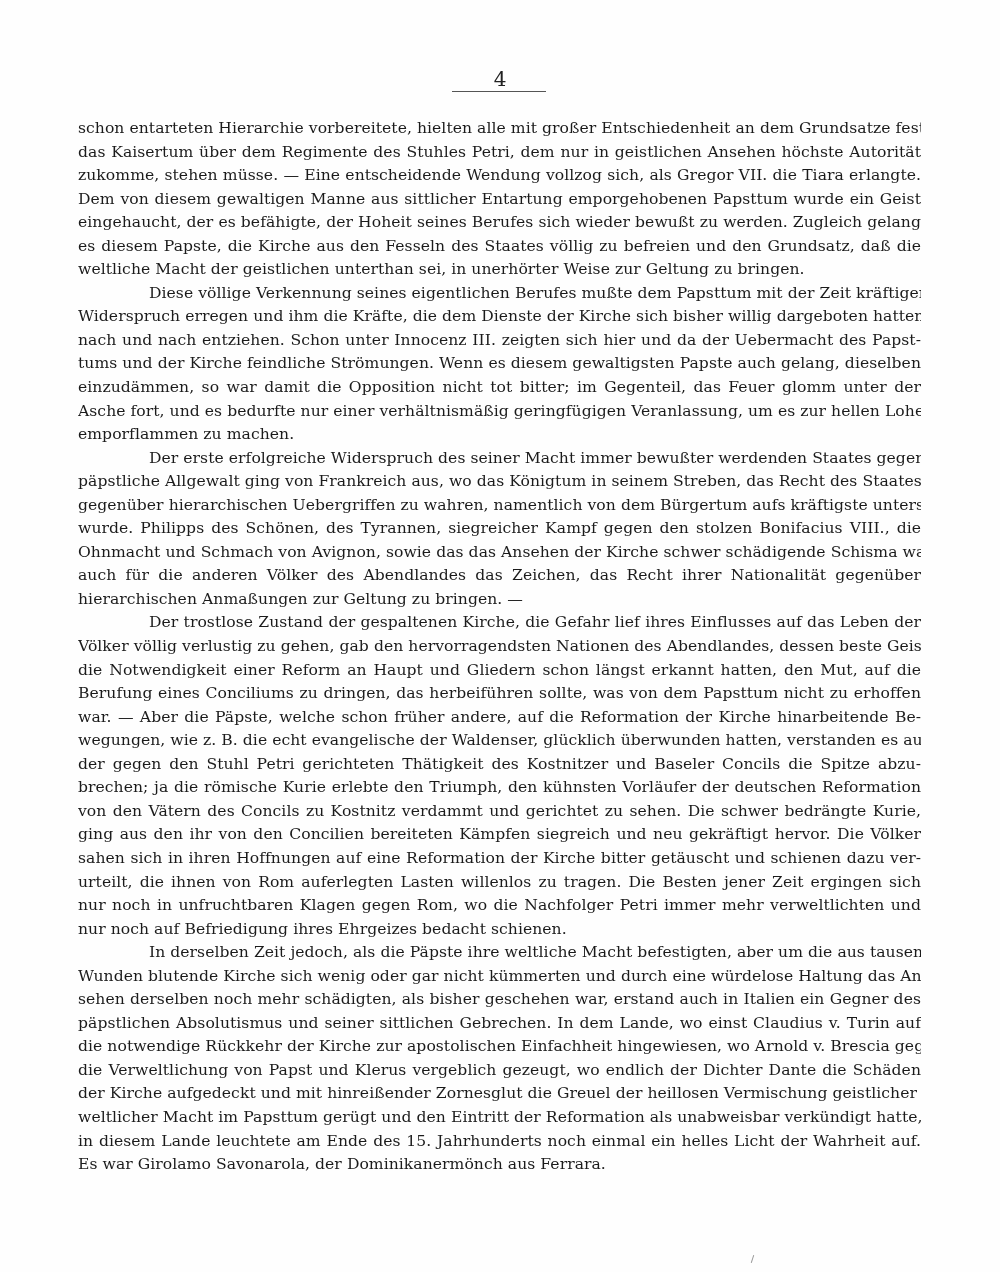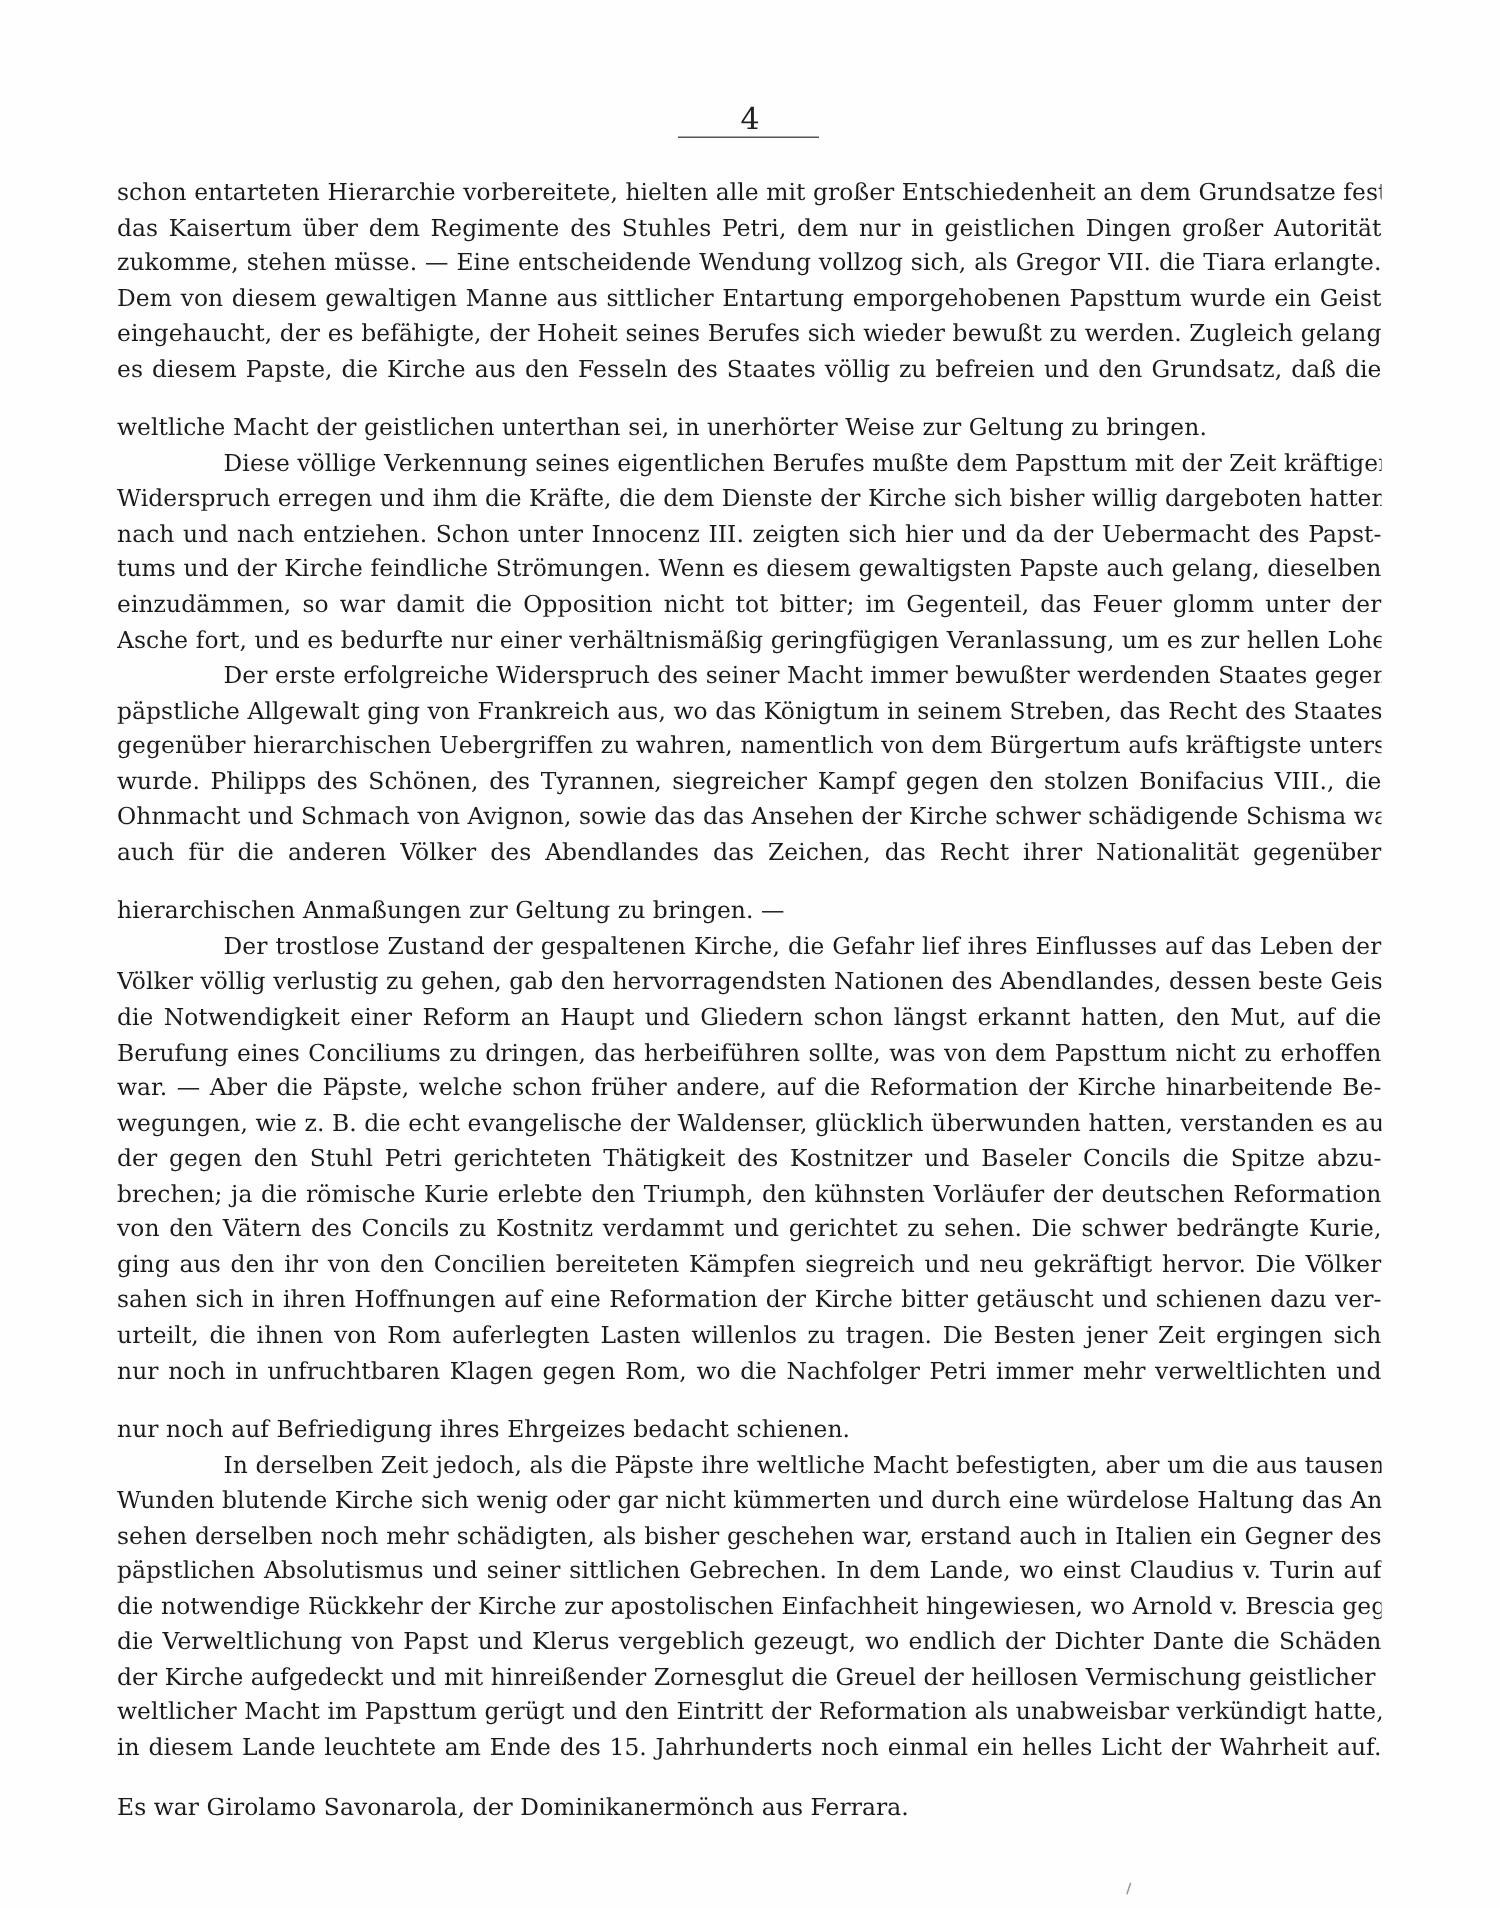--- a/index.html
+++ b/index.html
@@ -19,49 +19,50 @@
   }
   .body-text {
     position: absolute; top: 117px; left: 78px; width: 843px;
   }
   .line {
     height: 23.55px; line-height: 23.55px; font-size: 15.6px;
     white-space: nowrap; overflow: hidden; letter-spacing: 0.05px;
     text-align: justify; text-align-last: justify;
   }
   .line.indent { padding-left: 71px; }
-  .line.last { text-align-last: left; margin-top: 16px; }
+  .line.last { text-align-last: left; }
   .speck { position: absolute; left: 752px; top: 1255px; width: 1px; height: 8px; background: #999; transform: rotate(18deg); }
 </style>
 </head>
 <body>
 
 <div class="page">
   <div class="page-number">4</div>
   <div class="header-rule"></div>
 
   <div class="body-text">
 
     <div>
       <div class="line">schon entarteten Hierarchie vorbereitete, hielten alle mit großer Entschiedenheit an dem Grundsatze fest, daß</div>
-      <div class="line">das Kaisertum über dem Regimente des Stuhles Petri, dem nur in geistlichen Dingen großer Autorität</div>
+      <div class="line">das Kaisertum über dem Regimente des Stuhles Petri, dem nur in geistlichen Ansehen höchste Autorität</div>
       <div class="line">zukomme, stehen müsse. — Eine entscheidende Wendung vollzog sich, als Gregor VII. die Tiara erlangte.</div>
       <div class="line">Dem von diesem gewaltigen Manne aus sittlicher Entartung emporgehobenen Papsttum wurde ein Geist</div>
       <div class="line">eingehaucht, der es befähigte, der Hoheit seines Berufes sich wieder bewußt zu werden. Zugleich gelang</div>
       <div class="line">es diesem Papste, die Kirche aus den Fesseln des Staates völlig zu befreien und den Grundsatz, daß die</div>
       <div class="line last">weltliche Macht der geistlichen unterthan sei, in unerhörter Weise zur Geltung zu bringen.</div>
     </div>
 
     <div>
       <div class="line indent">Diese völlige Verkennung seines eigentlichen Berufes mußte dem Papsttum mit der Zeit kräftigen</div>
       <div class="line">Widerspruch erregen und ihm die Kräfte, die dem Dienste der Kirche sich bisher willig dargeboten hatten,</div>
       <div class="line">nach und nach entziehen. Schon unter Innocenz III. zeigten sich hier und da der Uebermacht des Papst-</div>
       <div class="line">tums und der Kirche feindliche Strömungen. Wenn es diesem gewaltigsten Papste auch gelang, dieselben</div>
       <div class="line">einzudämmen, so war damit die Opposition nicht tot bitter; im Gegenteil, das Feuer glomm unter der</div>
       <div class="line">Asche fort, und es bedurfte nur einer verhältnismäßig geringfügigen Veranlassung, um es zur hellen Lohe</div>
+      <div class="line last">emporflammen zu machen.</div>
     </div>
 
     <div>
       <div class="line indent">Der erste erfolgreiche Widerspruch des seiner Macht immer bewußter werdenden Staates gegen</div>
       <div class="line">päpstliche Allgewalt ging von Frankreich aus, wo das Königtum in seinem Streben, das Recht des Staates</div>
       <div class="line">gegenüber hierarchischen Uebergriffen zu wahren, namentlich von dem Bürgertum aufs kräftigste unterstützt</div>
       <div class="line">wurde. Philipps des Schönen, des Tyrannen, siegreicher Kampf gegen den stolzen Bonifacius VIII., die</div>
       <div class="line">Ohnmacht und Schmach von Avignon, sowie das das Ansehen der Kirche schwer schädigende Schisma war</div>
       <div class="line">auch für die anderen Völker des Abendlandes das Zeichen, das Recht ihrer Nationalität gegenüber</div>
       <div class="line last">hierarchischen Anmaßungen zur Geltung zu bringen. —</div>

